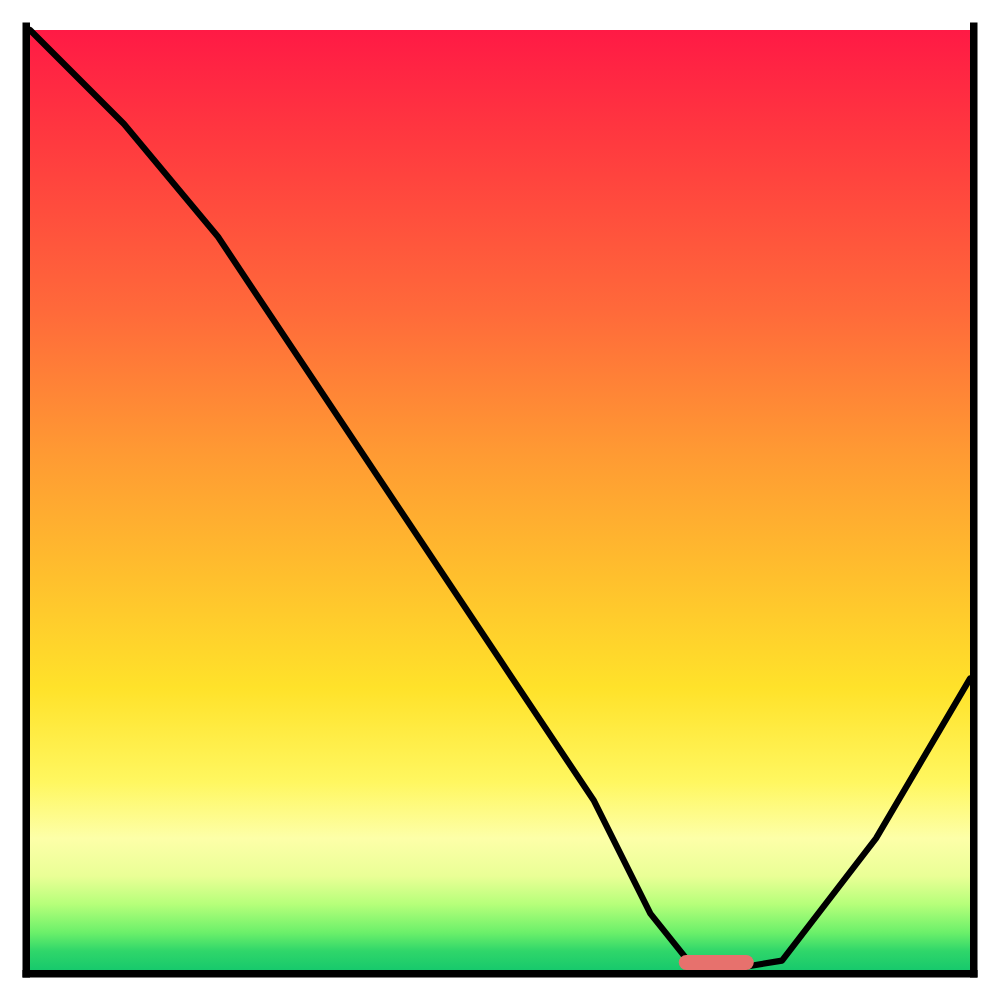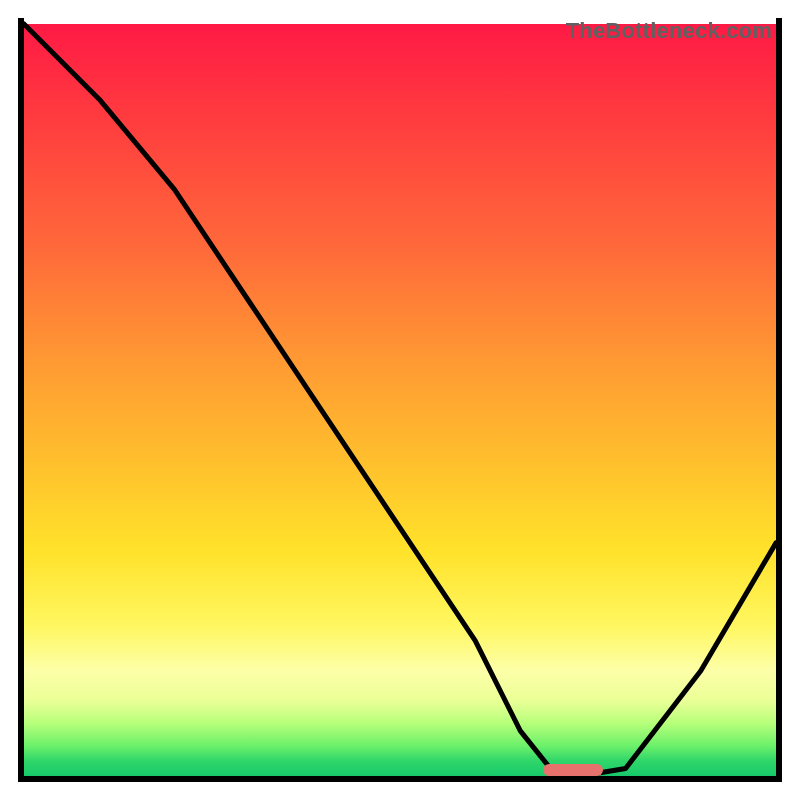--- a/index.html
+++ b/index.html
@@ -95,14 +95,13 @@
       <polyline id="curve-poly" fill="none" stroke="#000000" stroke-width="0.7" stroke-linejoin="round" stroke-linecap="round" vector-effect="non-scaling-stroke" points="0.00,0.00 10.00,10.00 20.00,22.00 30.00,37.00 40.00,52.00 50.00,67.00 60.00,82.00 66.00,94.00 70.00,99.00 74.00,100.00 80.00,99.00 90.00,86.00 100.00,69.00" style="stroke-width: 5px;"></polyline>
     </svg>
 
     <div class="valley-marker" id="valley-marker" style="left: 69%; width: 8%;"></div>
   </div>
 
   <div class="axis-line axis-left"></div>
   <div class="axis-line axis-right"></div>
   <div class="axis-line axis-bottom"></div>
 
-  <span class="watermark">TheBottleneck.com</span>
 </div>
 
 </body></html>

